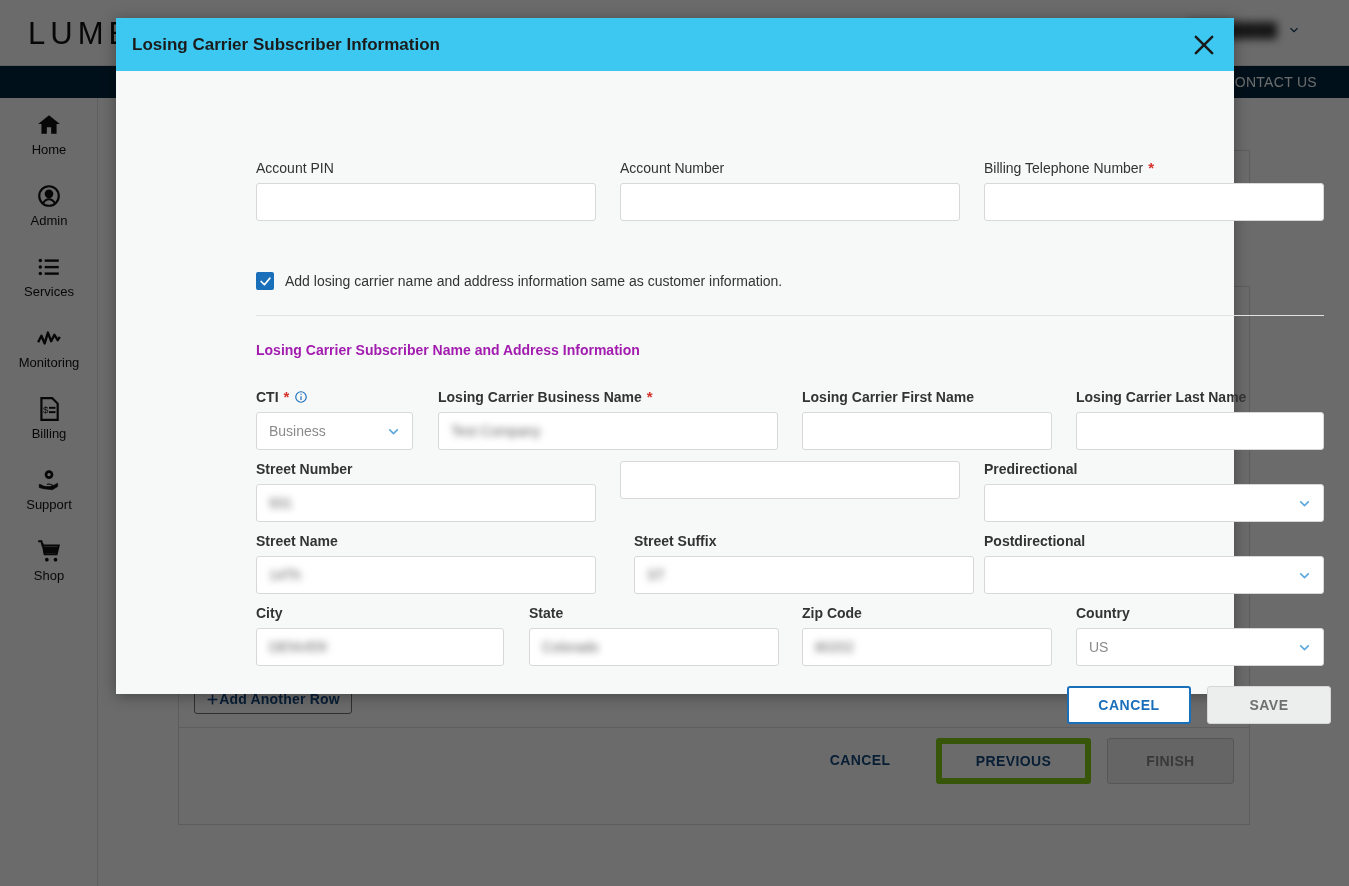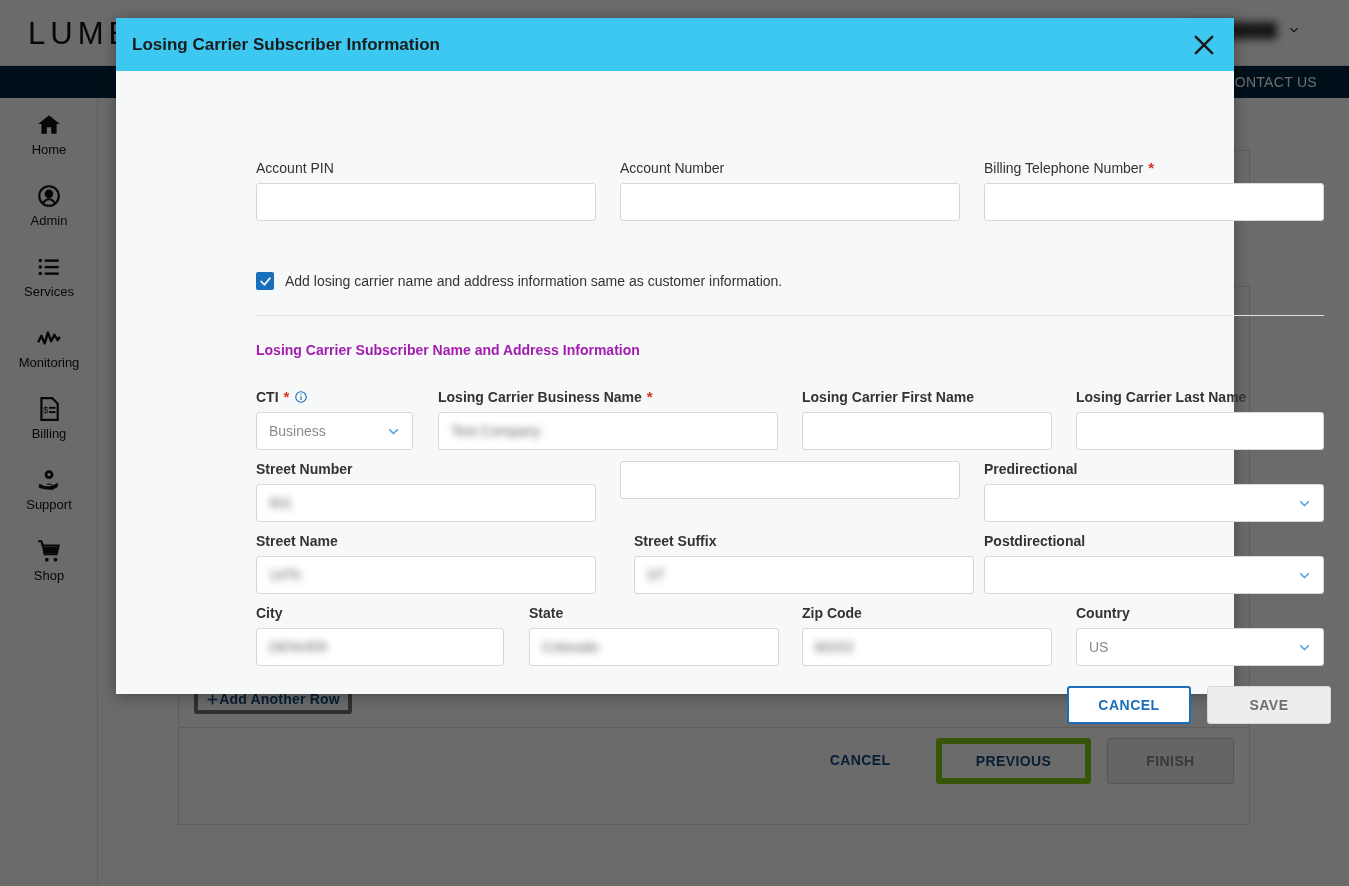--- a/index.html
+++ b/index.html
@@ -61,21 +61,21 @@
   .bg-card {
     position: absolute; left: 178px; top: 286px; width: 1072px; height: 539px;
     background: #ffffff; border: 1px solid #dddddd;
   }
   .bg-card-top {
     position: absolute; left: 178px; top: 150px; width: 1072px; height: 62px;
     background: #ffffff; border: 1px solid #dddddd;
   }
   .add-row-btn {
     position: absolute; left: 194px; top: 684px; width: 158px; height: 30px;
-    border: 4px solid #737373; border-radius: 3px; background: #ffffff;
+    border: 1px solid #737373; border-radius: 3px; background: #ffffff;
     display: flex; align-items: center; justify-content: center; 
     color: #14487f; font-size: 14px; font-weight: 700; letter-spacing: .2px;
   }
   .plus-ico { width: 13px; height: 13px; }
 
   .bg-footer-rule {
     position: absolute; left: 179px; top: 727px; width: 1070px; height: 1px;
     background: #e0e0e0;
   }
   .bg-cancel {

